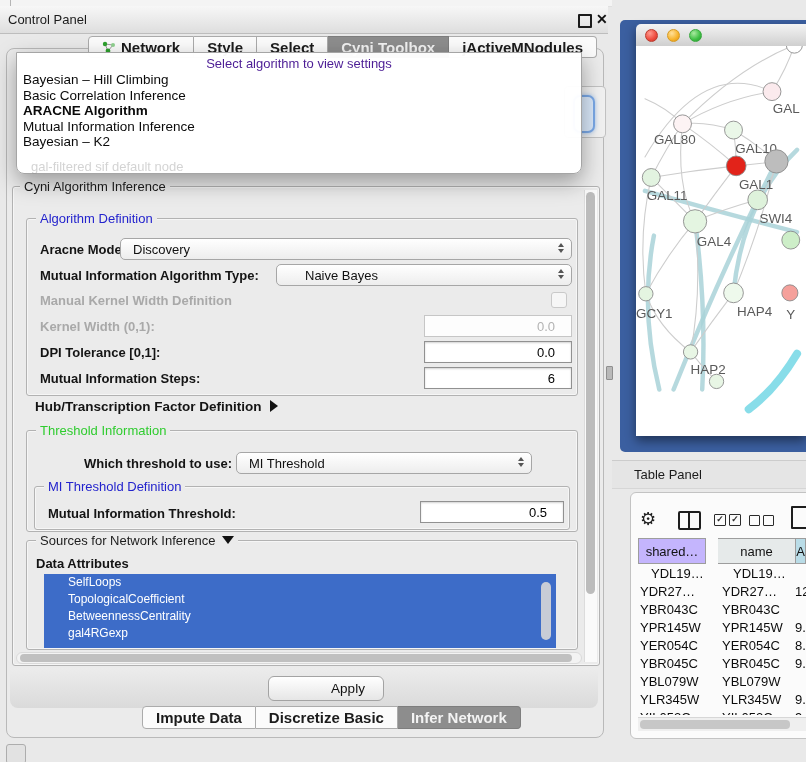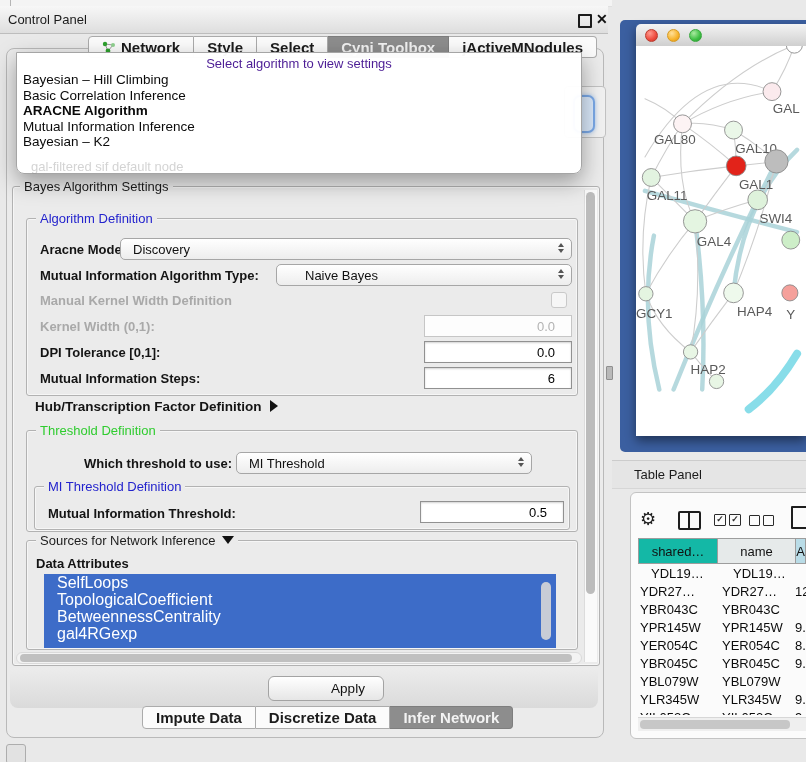--- a/index.html
+++ b/index.html
@@ -56,21 +56,21 @@
   .tri-down{width:0;height:0;border-left:3.5px solid transparent;border-right:3.5px solid transparent;border-top:4.5px solid #555;}
   .tfield{position:absolute;height:22px;border:1px solid #919191;background:#fff;
     box-shadow:inset 0 1px 2px rgba(0,0,0,0.18);font-size:13px;color:#000;
     display:flex;align-items:center;justify-content:flex-end;padding-right:16px;box-sizing:border-box;}
   .tfield.dis{border-color:#c6c6c6;color:#b3b3b3;box-shadow:none;background:#fdfdfd;}
   .checkbox{position:absolute;width:14px;height:14px;border:1px solid #c9c9c9;border-radius:3px;background:#f6f6f6;}
   .arrow-right{display:inline-block;width:0;height:0;border-top:6px solid transparent;border-bottom:6px solid transparent;border-left:8px solid #111;margin-left:8px;vertical-align:-1px;}
   .arrow-down{display:inline-block;width:0;height:0;border-left:6px solid transparent;border-right:6px solid transparent;border-top:8px solid #111;margin-left:6px;vertical-align:1px;}
   
   .attr-list{position:absolute;left:44px;top:574px;width:512px;height:74px;background:#3d6cc8;overflow:hidden;}
-  .attr-item{color:#fff;font-size:16px;height:17px;line-height:17px;padding-left:13px;white-space:nowrap;}
+  .attr-item{color:#fff;font-size:12px;height:17px;line-height:17px;padding-left:24px;white-space:nowrap;}
   .attr-vscroll{position:absolute;right:5px;top:8px;width:10px;height:58px;background:#d7d7d7;border-radius:5px;opacity:.9;}
   
   .vtrack{left:584px;top:190px;width:12px;height:472px;background:#fafafa;border-left:1px solid #dcdcdc;}
   .vthumb{position:absolute;left:1px;top:2px;width:9px;height:402px;background:#bcbcbc;border-radius:5px;}
   .htrack{left:16px;top:652px;width:566px;height:12px;background:#f3f3f3;border:1px solid #dadada;border-radius:6px;box-sizing:border-box;}
   .hthumb{position:absolute;left:3px;top:1px;width:552px;height:8px;background:#c0c0c0;border-radius:4px;}
   
   .footer{left:10px;top:668px;width:588px;height:40px;background:linear-gradient(#ececec,#dadada);border-radius:0 0 8px 8px;}
   .apply-btn{left:268px;top:676px;width:70px;height:23px;background:linear-gradient(#ffffff,#e6e6e6);
     border:1px solid #a3a3a3;border-radius:6px;font-size:13.5px;color:#111;
@@ -156,21 +156,21 @@
       <div class="dd-item">Bayesian – Hill Climbing</div>
       <div class="dd-item">Basic Correlation Inference</div>
       <div class="dd-item bold">ARACNE Algorithm</div>
       <div class="dd-item">Mutual Information Inference</div>
       <div class="dd-item">Bayesian – K2</div>
     </div>
   <div class="ghost-combo">gal-filtered sif default node</div>
 </div>
 
 <div class="abs groupbox" style="left:12px;top:186px;width:586px;height:478px;"></div>
-<div class="gtitle black" style="left:20px;top:179px;">Bayes Algorithm Settings</div>
+<div class="gtitle black" style="left:20px;top:179px;">Cyni Algorithm Inference</div>
 
 <div class="abs groupbox" style="left:26px;top:218px;width:550px;height:176px;"></div>
 <div class="gtitle blue" style="left:36px;top:211px;">Algorithm Definition</div>
 
 <div class="flabel" style="left:40px;top:242px;">Aracne Mode:</div>
 <div class="macselect" style="left:120px;top:238px;width:452px;">
   <span>Discovery</span>
   <span class="updown">
       <span class="tri-up"></span>
       <span class="tri-down"></span>
@@ -196,21 +196,21 @@
 <div class="tfield" style="left:424px;top:341px;width:148px;">0.0</div>
 
 <div class="flabel" style="left:40px;top:371px;">Mutual Information Steps:</div>
 <div class="tfield" style="left:424px;top:367px;width:148px;">6</div>
 
 <div class="abs" style="left:35px;top:399px;font-size:13.5px;font-weight:600;color:#141414;">
   <span>Hub/Transcription Factor Definition</span><span class="arrow-right"></span>
 </div>
 
 <div class="abs groupbox" style="left:26px;top:430px;width:550px;height:100px;"></div>
-<div class="gtitle green" style="left:36px;top:423px;">Threshold Definition</div>
+<div class="gtitle green" style="left:36px;top:423px;">Threshold Information</div>
 
 <div class="flabel" style="left:84px;top:456px;">Which threshold to use:</div>
 <div class="macselect" style="left:236px;top:452px;width:296px;">
   <span>MI Threshold</span>
   <span class="updown">
       <span class="tri-up"></span>
       <span class="tri-down"></span>
     </span>
 </div>
 
@@ -240,21 +240,21 @@
   </div>
 
 <div class="abs footer"></div>
 <div class="abs apply-btn">Apply</div>
 
 <div class="abs bottom-tabs">
   <div class="tabseg">
       <span>Impute Data</span>
     </div>
   <div class="tabseg">
-      <span>Discretize Data</span>
+      <span>Discretize Basic</span>
     </div>
   <div class="tabseg sel">
       <span>Infer Network</span>
     </div>
 </div>
 
 <div class="abs mini-btn"></div>
 <div class="abs split-handle"></div>
 
 <div class="abs netframe">
@@ -333,21 +333,21 @@
 
 <div class="abs tp-card"></div>
 <div class="gear">⚙</div>
 <div class="colicon"></div>
 <div class="cb" style="left:714px;top:514px;">✓</div>
 <div class="cb" style="left:729px;top:514px;">✓</div>
 <div class="cb" style="left:749px;top:515px;width:9px;height:9px;"></div>
 <div class="cb" style="left:763px;top:515px;width:9px;height:9px;"></div>
 <div class="docicon"></div>
 
-<div class="thead-cell first" style="left:638px;width:80px;background:#14b8a6;">shared…</div>
+<div class="thead-cell first" style="left:638px;width:68px;background:#c4b5fd;">shared…</div>
 <div class="thead-cell" style="left:718px;width:78px;background:#e6eaea;">name</div>
 <div class="thead-cell" style="left:796px;width:10px;background:#b9dce7;overflow:hidden;">A</div>
 
 <div class="abs trow-wrap" id="trow-wrap">
     <div class="trow" style="top: 0px; margin-left: 11px;">
       <span style="left: 2px;">YDL19…</span>
       <span style="left: 84px;">YDL19…</span>
       <span style="left: 157px;">13</span>
     </div>
     <div class="trow" style="top: 18px;">

